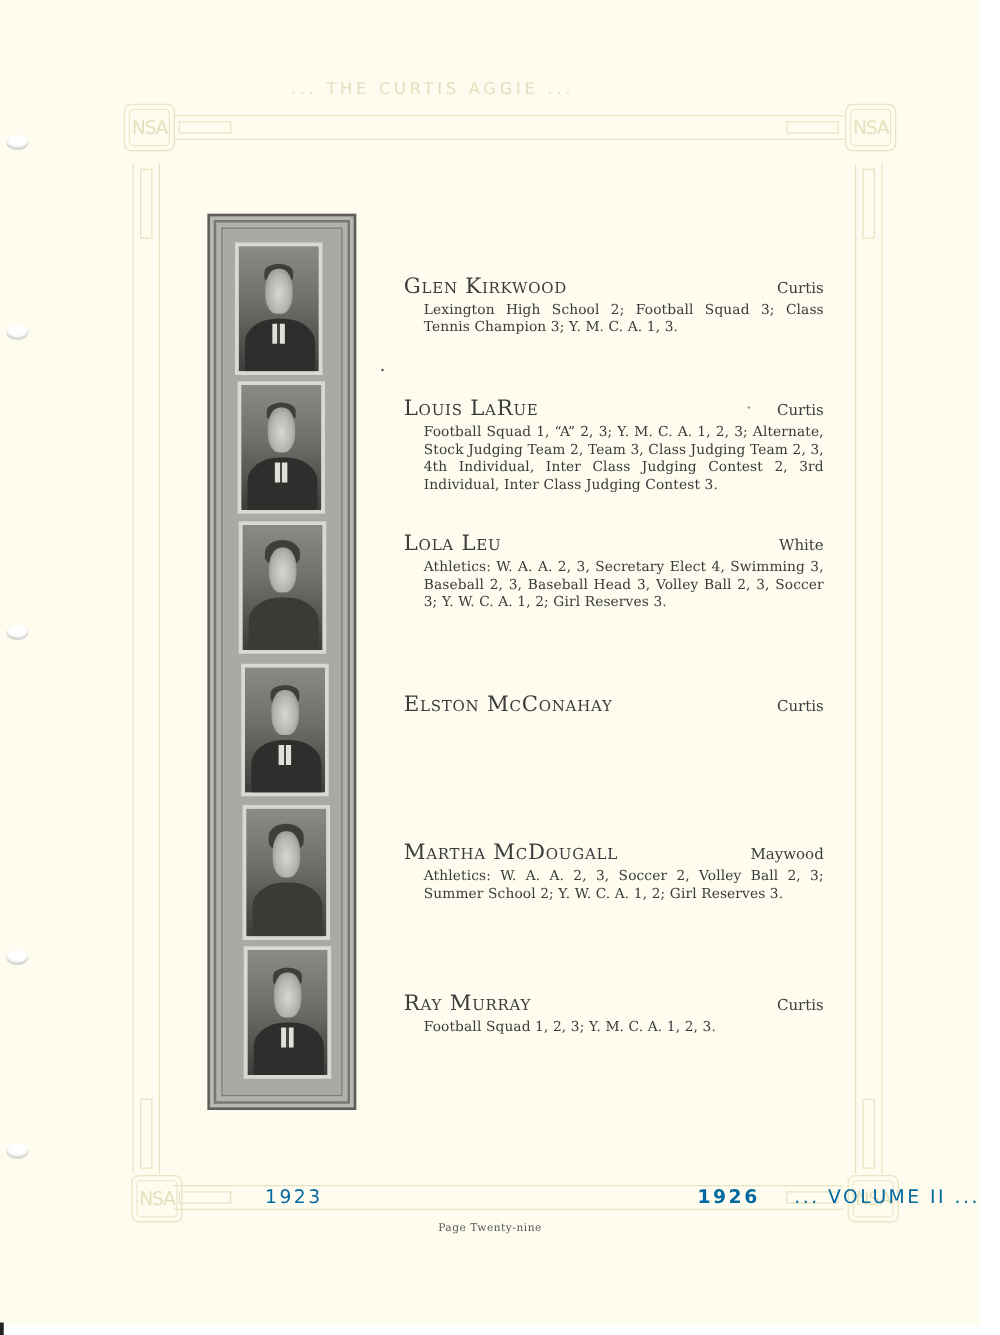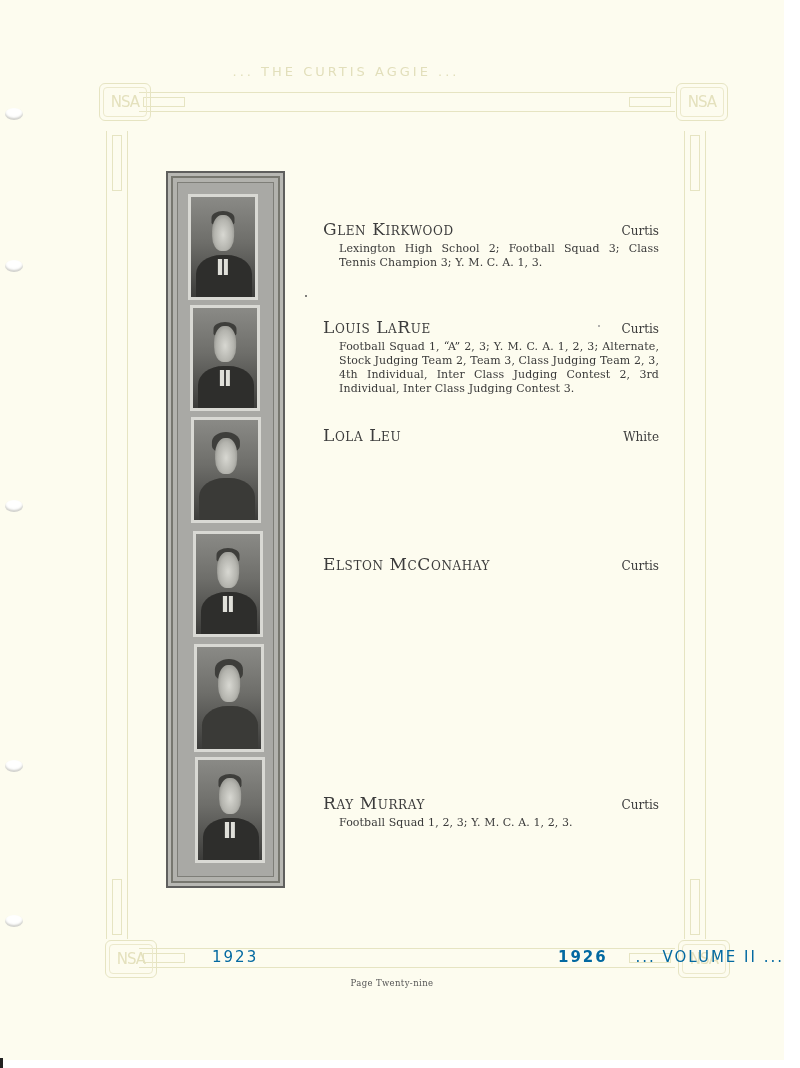--- a/index.html
+++ b/index.html
@@ -47,21 +47,21 @@
   .vbar {
     position: absolute; width: 22px;
     border-left: 1px solid #e6e4c2;
     border-right: 1px solid #e6e4c2;
   }
   .vbar .inner {
     position: absolute; left: 5px; width: 10px;
     border: 1px solid #e6e4c2;
   }
   .nsa {
-    position: absolute; width: 52px; height: 38px;
+    position: absolute; width: 41px; height: 38px;
     border: 1px solid #e6e4c2;
     border-radius: 6px;
     display: flex; align-items: center; justify-content: center;
     font-family: "DejaVu Sans", "Liberation Sans", sans-serif;
     font-size: 15px; color: #e4e1bd;
     letter-spacing: -1px;
   }
   .nsa::before {
     content: ""; position: absolute; inset: 3px;
     border: 1px solid #ece9cc; border-radius: 4px;
@@ -238,29 +238,37 @@
       <span class="entry-town">Curtis</span>
     </div>
     <div class="entry-body">Football Squad 1, “A” 2, 3; Y. M. C. A. 1, 2, 3; Alternate, Stock Judging Team 2, Team 3, Class Judging Team 2, 3, 4th Individual, Inter Class Judging Contest 2, 3rd Individual, Inter Class Judging Contest 3.</div>
   </div>
 
   <div class="entry" style="top:428px;">
     <div class="entry-head">
       <span class="entry-name">Lola Leu</span>
       <span class="entry-town">White</span>
     </div>
+    <div class="entry-body">Athletics: W. A. A. 2, 3, Secretary Elect 4, Swimming 3, Baseball 2, 3, Baseball Head 3, Volley Ball 2, 3, Soccer 3; Y. W. C. A. 1, 2; Girl Reserves 3.</div>
   </div>
 
   <div class="entry" style="top:557px;">
     <div class="entry-head">
       <span class="entry-name">Elston McConahay</span>
       <span class="entry-town">Curtis</span>
     </div>
   </div>
 
+  <div class="entry" style="top:675px;">
+    <div class="entry-head">
+      <span class="entry-name">Martha McDougall</span>
+      <span class="entry-town">Maywood</span>
+    </div>
+    <div class="entry-body">Athletics: W. A. A. 2, 3, Soccer 2, Volley Ball 2, 3; Summer School 2; Y. W. C. A. 1, 2; Girl Reserves 3.</div>
+  </div>
 
   <div class="entry" style="top:796px;">
     <div class="entry-head">
       <span class="entry-name">Ray Murray</span>
       <span class="entry-town">Curtis</span>
     </div>
     <div class="entry-body">Football Squad 1, 2, 3; Y. M. C. A. 1, 2, 3.</div>
   </div>
 
   <div class="speck" style="left:305px; top:295px;"></div>

